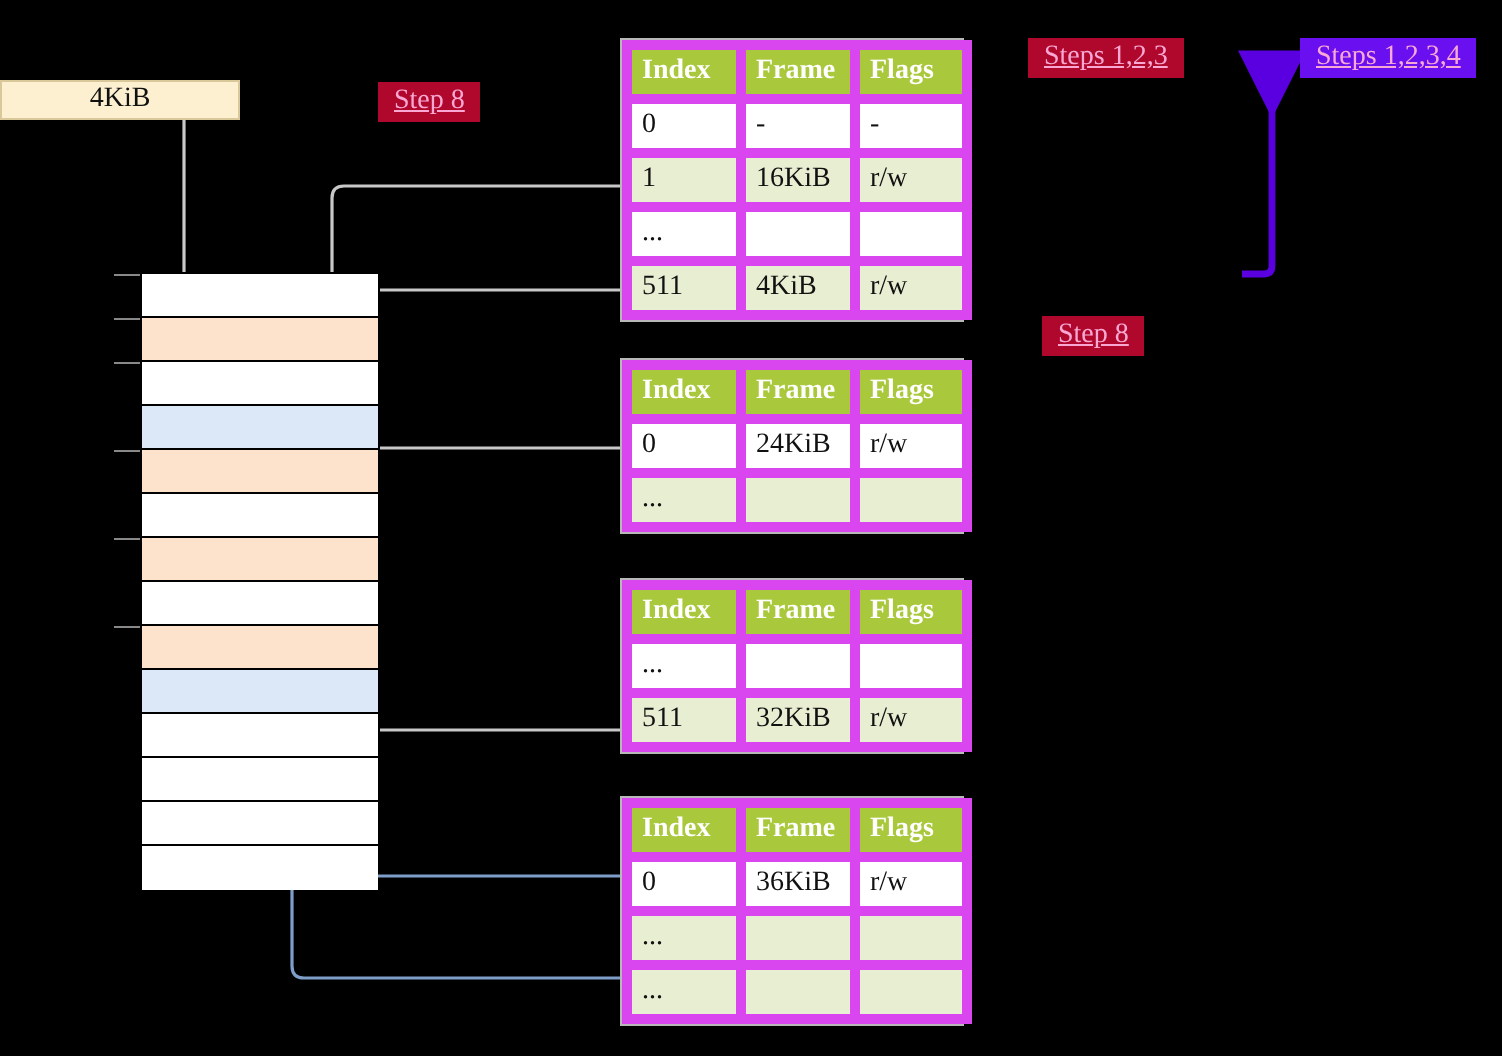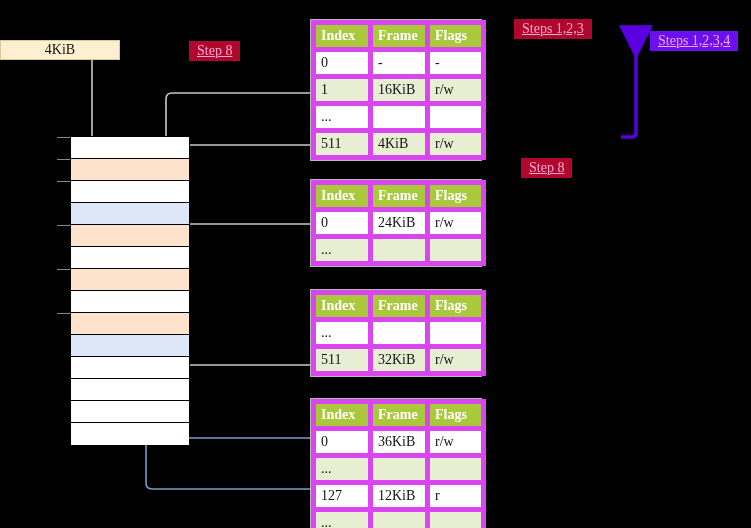--- a/index.html
+++ b/index.html
@@ -42,21 +42,21 @@
         background:#fcf0d0;border:1px solid #d8c89a;box-sizing:border-box;
         color:#111;font-size:14px;text-align:center;line-height:18px;}
 
   
   .badge{position:absolute;color:#f9a8d4;font-size:14px;padding:2px 8px;
          line-height:16px;white-space:nowrap;text-decoration:underline;}
   .badge.red{background:#b0082c;}
   .badge.purple{background:#6a0ff0;}
   #step0{left:189px;top:41px;}
   #step123{left:514px;top:19px;}
-  #step1234{left:650px;top:31px;}
+  #step1234{left:650px;top:19px;}
   #step4{left:521px;top:158px;}
 
   svg.ovl{position:absolute;left:0;top:0;width:751px;height:528px;
           pointer-events:none;}
 </style>
 </head>
 <body>
 
 <div class="stage">
 
@@ -256,25 +256,20 @@
           <tr>
             <td>0</td>
             <td>36KiB</td>
             <td>r/w</td>
           </tr>
           <tr class="alt">
             <td>...</td>
             <td></td>
             <td></td>
           </tr>
-          <tr>
-            <td>127</td>
-            <td>12KiB</td>
-            <td>r</td>
-          </tr>
           <tr class="alt">
             <td>...</td>
             <td></td>
             <td></td>
           </tr>
         </tbody>
       </table>
     </div>
 
 </div>

